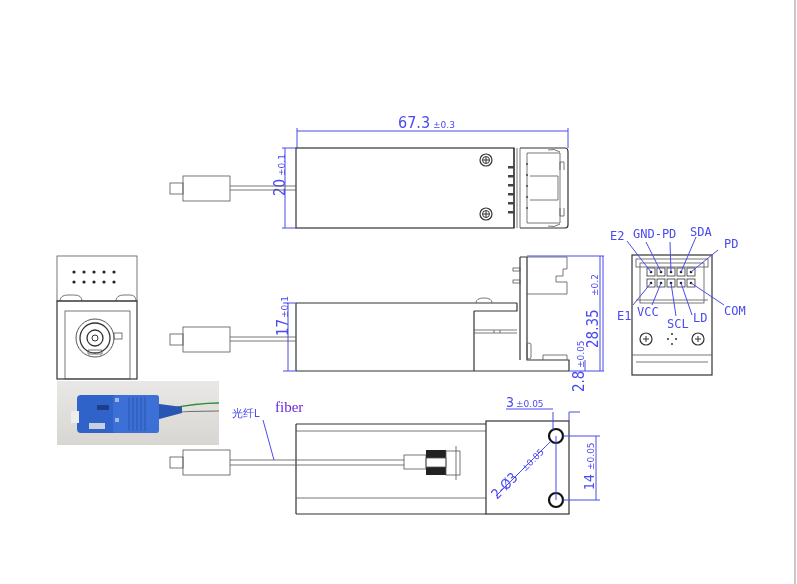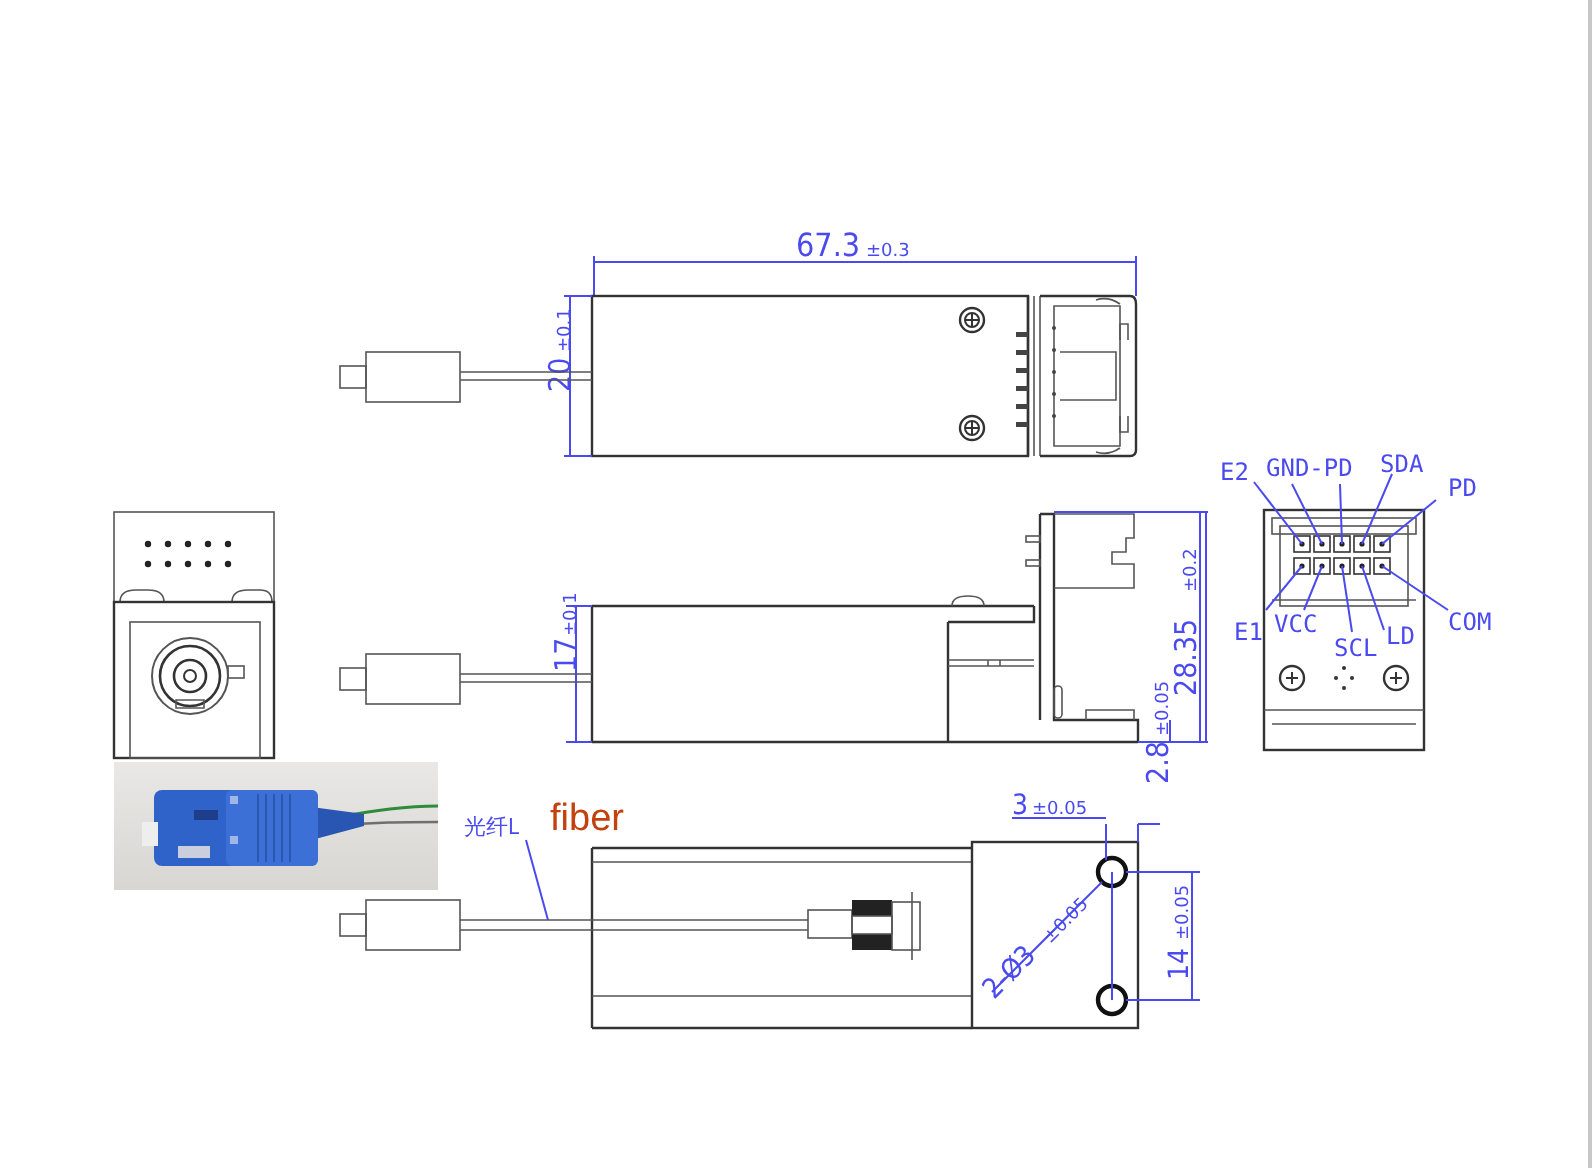--- a/index.html
+++ b/index.html
@@ -4,21 +4,21 @@
 <style>
   html, body { margin:0; padding:0; background:#ffffff; }
   body { width:797px; height:584px; position:relative; overflow:hidden; font-family:"DejaVu Sans", sans-serif; }
   #canvas { position:absolute; left:0; top:0; width:797px; height:584px; }
   .dim { fill:#4a4af0; font-family:"DejaVu Sans Condensed","DejaVu Sans", sans-serif; }
   .dimsmall { fill:#4a4af0; font-family:"DejaVu Sans", sans-serif; font-size:9px; }
   .pin { fill:#4a4af0; font-family:"DejaVu Sans Mono", monospace; font-size:12px; }
   .outline { fill:none; stroke:#333; stroke-width:1.2; }
   .thin { fill:none; stroke:#555; stroke-width:0.8; }
   .blue { stroke:#4a4af0; stroke-width:1; fill:none; }
-  .fiber-label { position:absolute; left:275px; top:399px; font-family:Liberation Sans, sans-serif; font-size:19px; color:#c2410c; }
+  .fiber-label { position:absolute; left:275px; top:399px; font-family:Liberation Serif, serif; font-size:15px; color:#6d28d9; }
   .photo { position:absolute; left:57px; top:381px; width:162px; height:64px; background:linear-gradient(180deg,#e9e8e6,#d8d6d2); overflow:hidden; }
   .scrollbar { position:absolute; left:794px; top:0; width:2px; height:584px; background:#c8c8c8; }
 </style>
 </head>
 <body>
 
 <svg id="canvas" width="797" height="584" viewBox="0 0 797 584" xmlns="http://www.w3.org/2000/svg">
 
   <g>
 

